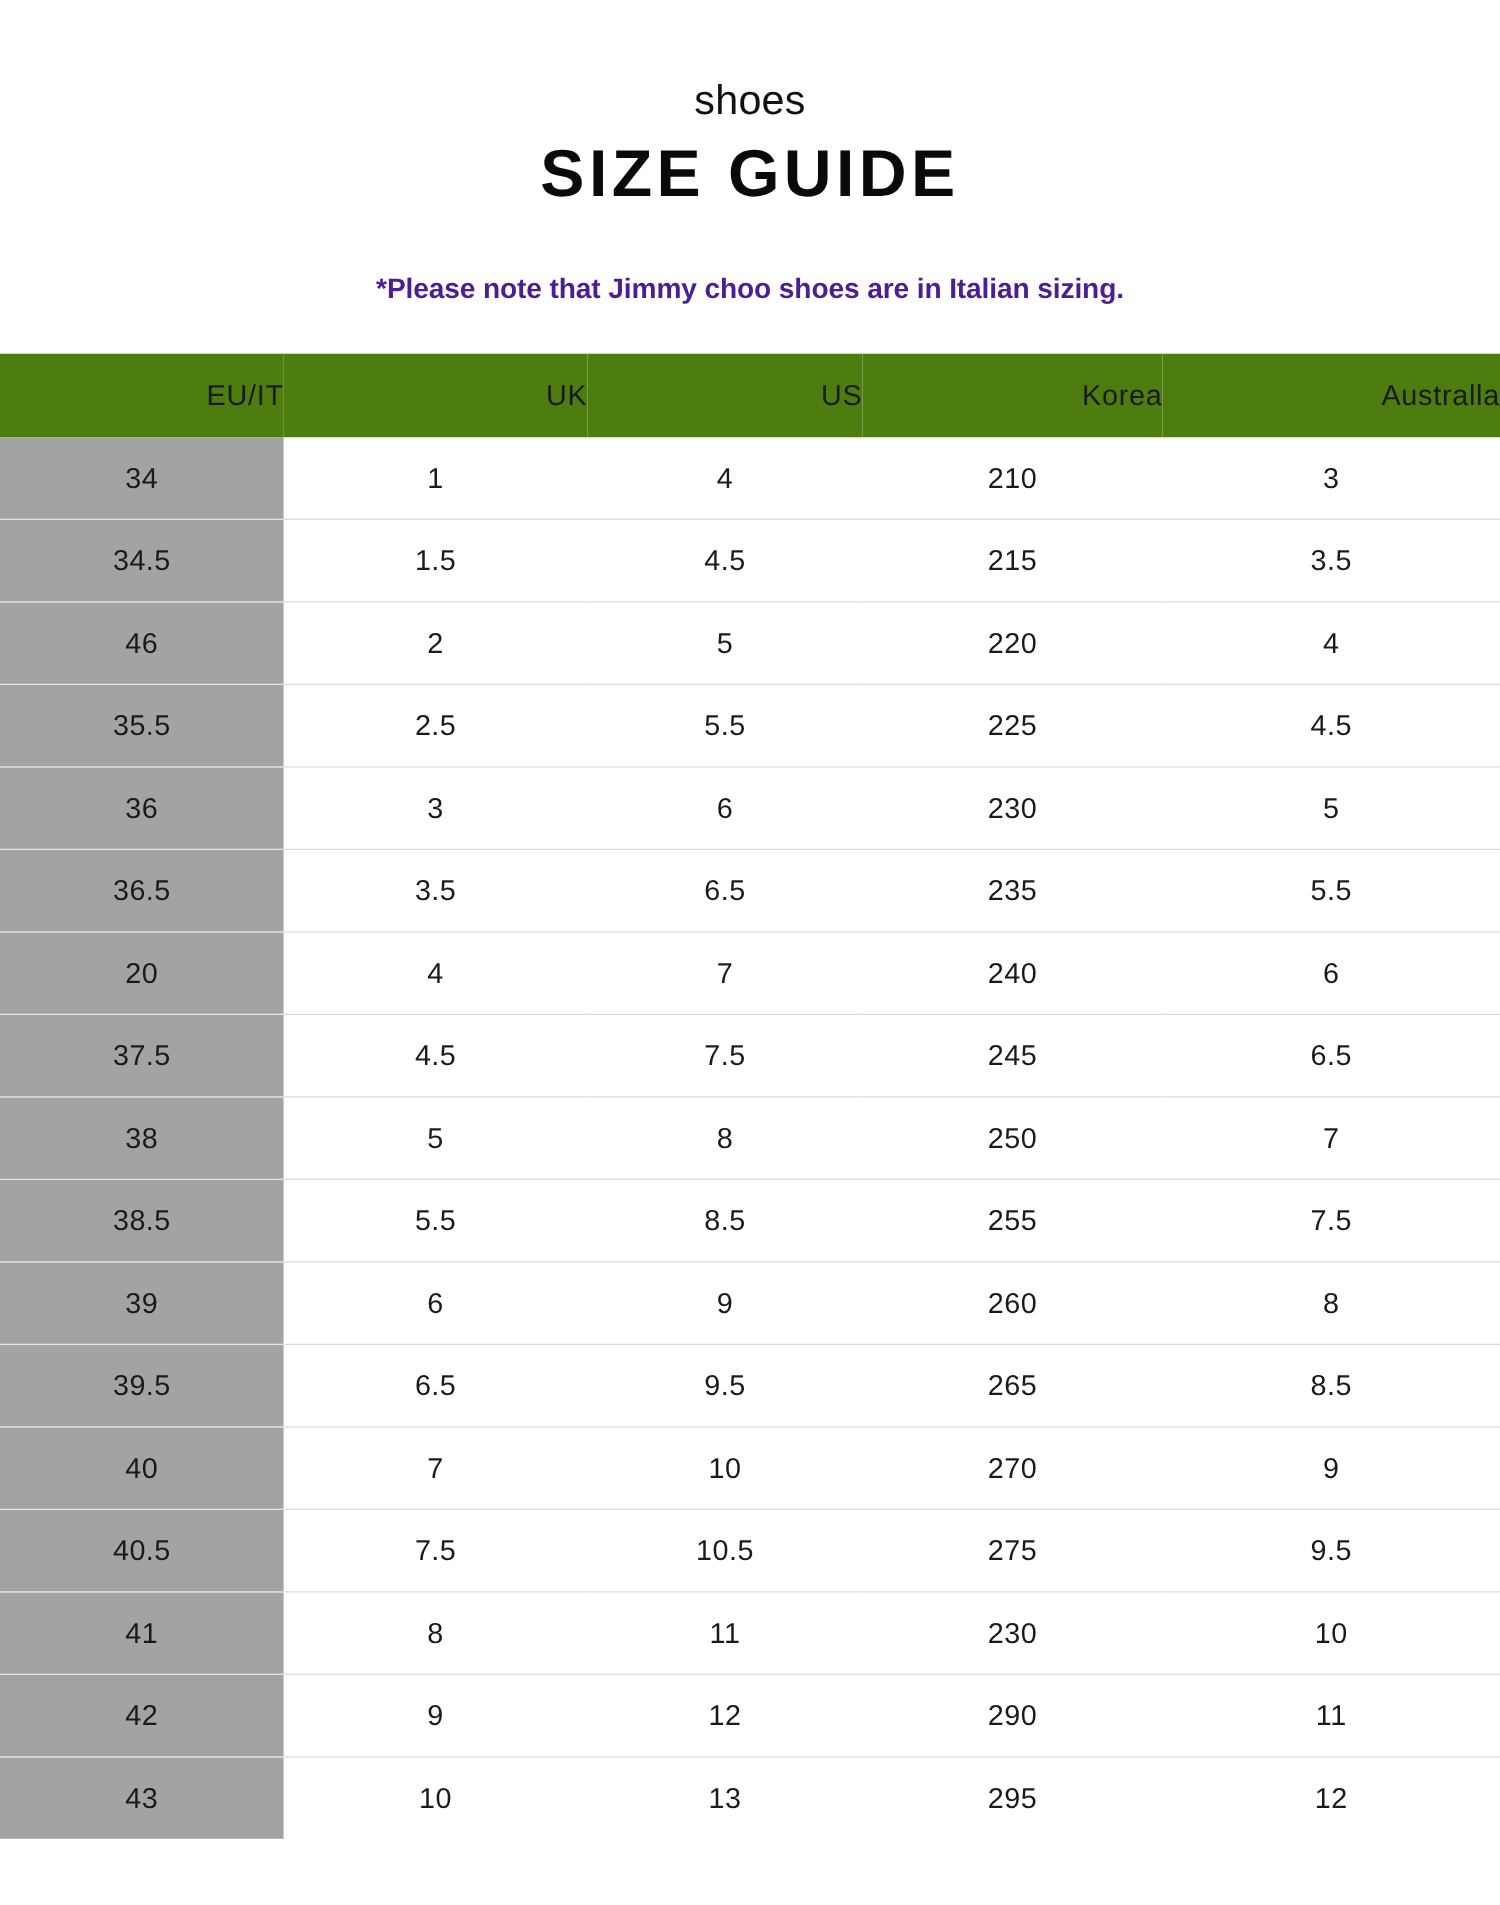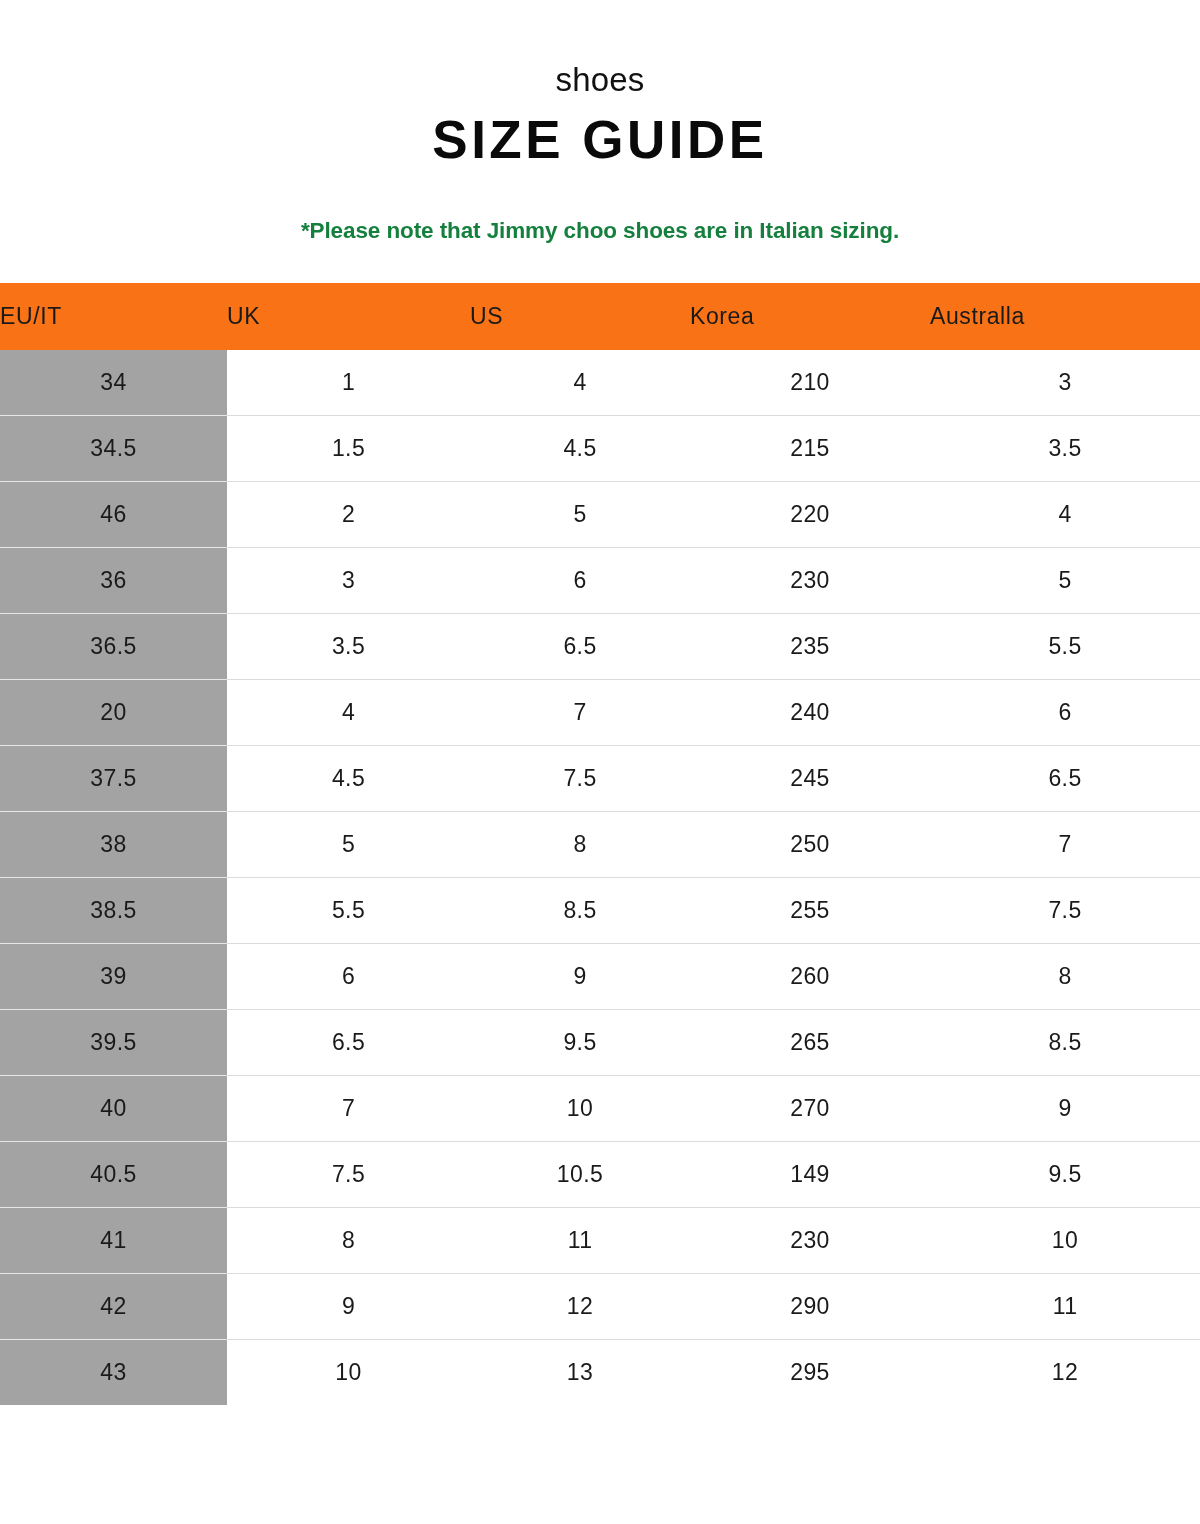--- a/index.html
+++ b/index.html
@@ -40,47 +40,47 @@
     font-weight: 700;
     letter-spacing: 3.5px;
     line-height: 1.18;
     color: #0a0a0a;
     margin: 11px 0 0 0;
   }
   .note {
     font-size: 22.5px;
     font-weight: 700;
     letter-spacing: -0.1px;
-    color: #15803d;
+    color: #4c1d95;
     margin: 46px 0 0 0;
   }
 
   
   .size-table {
     position: absolute;
     top: 283px;
     left: 0;
     width: 1200px;
     border-collapse: collapse;
     table-layout: fixed;
   }
   .size-table col.c-eu  { width: 227px; }
   .size-table col.c-uk  { width: 243px; }
   .size-table col.c-us  { width: 220px; }
   .size-table col.c-kr  { width: 240px; }
   .size-table col.c-au  { width: 270px; }
 
   .size-table thead th {
     height: 67px;
-    background: #f97316;
+    background: #4d7c0f;
     font-size: 23px;
     font-weight: 400;
     letter-spacing: 0.6px;
     color: #1a1a1a;
-    text-align: left;
+    text-align: right;
     vertical-align: middle;
     border: none;
     padding: 0;
   }
 
   .size-table tbody td {
     height: 65px;
     font-size: 23px;
     font-weight: 400;
     letter-spacing: 0.4px;
@@ -143,20 +143,27 @@
           <td>3.5</td>
         </tr>
         <tr>
           <td class="eu-cell">46</td>
           <td>2</td>
           <td>5</td>
           <td>220</td>
           <td>4</td>
         </tr>
         <tr>
+          <td class="eu-cell">35.5</td>
+          <td>2.5</td>
+          <td>5.5</td>
+          <td>225</td>
+          <td>4.5</td>
+        </tr>
+        <tr>
           <td class="eu-cell">36</td>
           <td>3</td>
           <td>6</td>
           <td>230</td>
           <td>5</td>
         </tr>
         <tr>
           <td class="eu-cell">36.5</td>
           <td>3.5</td>
           <td>6.5</td>
@@ -209,21 +216,21 @@
           <td class="eu-cell">40</td>
           <td>7</td>
           <td>10</td>
           <td>270</td>
           <td>9</td>
         </tr>
         <tr>
           <td class="eu-cell">40.5</td>
           <td>7.5</td>
           <td>10.5</td>
-          <td>149</td>
+          <td>275</td>
           <td>9.5</td>
         </tr>
         <tr>
           <td class="eu-cell">41</td>
           <td>8</td>
           <td>11</td>
           <td>230</td>
           <td>10</td>
         </tr>
         <tr>

